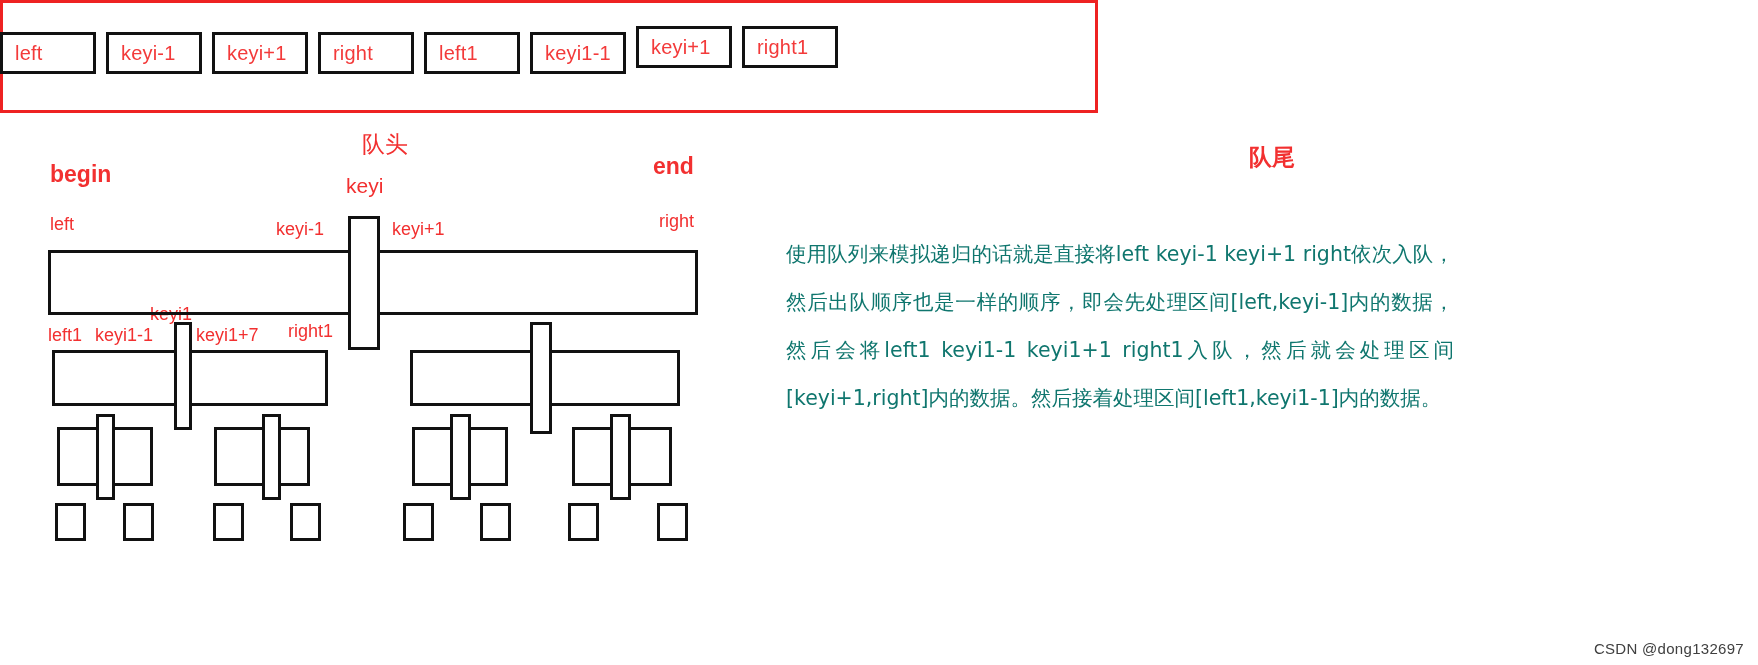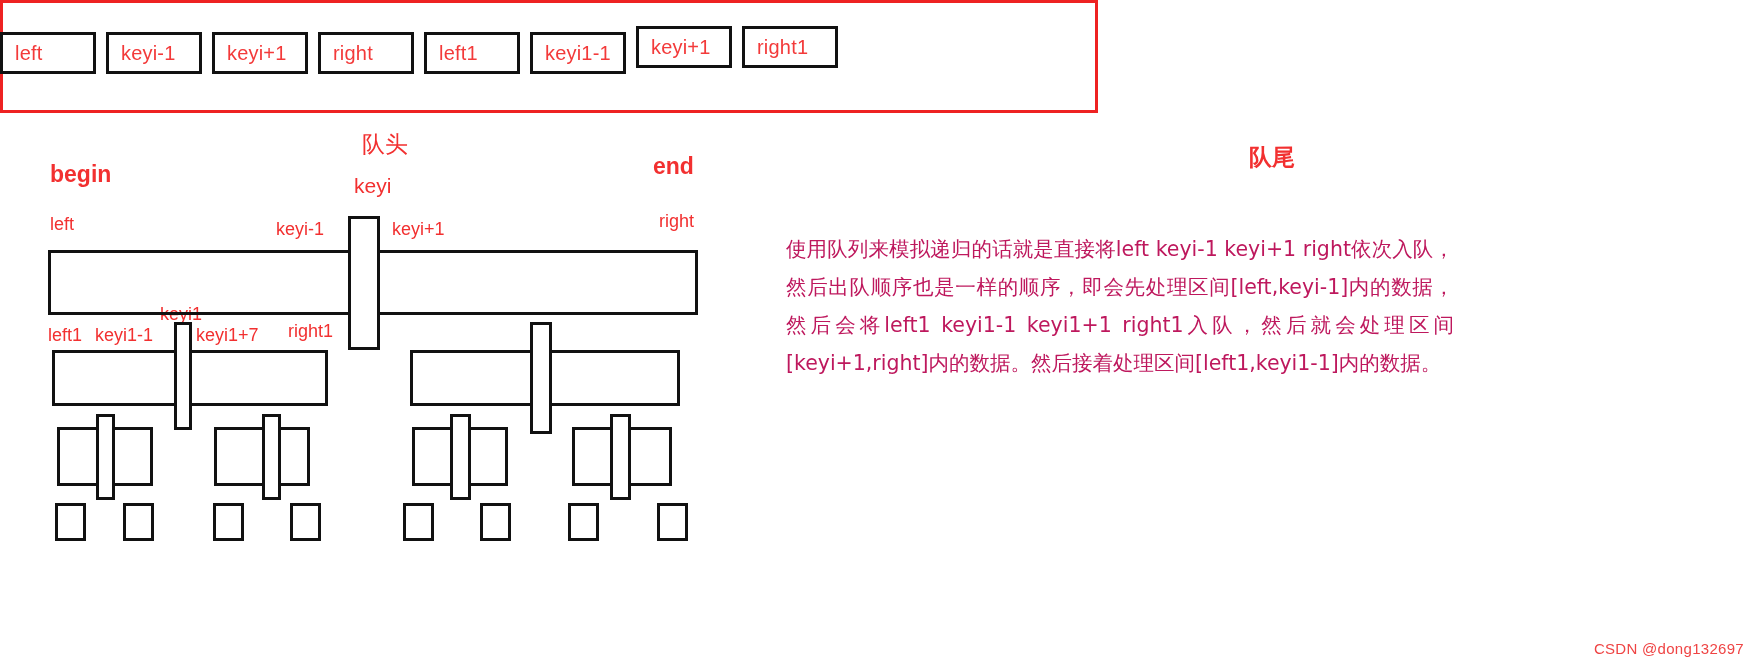--- a/index.html
+++ b/index.html
@@ -45,54 +45,54 @@
   }
 
   
   .red-label {
     position: absolute;
     color: #f23030;
     white-space: nowrap;
     line-height: 1;
   }
   .lbl-big   { font-size: 23px; }
-  .lbl-mid   { font-size: 21px; margin-left: 8px; }
+  .lbl-mid   { font-size: 21px; }
   .lbl-small { font-size: 18px; }
 
   
   .blk {
     position: absolute;
     border: 3px solid #111111;
     box-sizing: border-box;
     background: transparent;
   }
   
   .pivot { z-index: 6; background: #ffffff; }
   .bar   { z-index: 3; }
   .leaf  { z-index: 4; }
 
   
   #explanation {
     position: absolute;
     left: 786px;
     top: 230px;
     width: 668px;
-    color: #be185d;
+    color: #0f766e;
     font-size: 20.5px;
-    line-height: 38px;
+    line-height: 48px;
     text-align: justify;
     font-family: "DejaVu Sans", "Liberation Sans", sans-serif;
   }
 
   
   #watermark {
     position: absolute;
     right: 14px;
     bottom: 8px;
-    color: #ef4444;
+    color: #404040;
     font-size: 15px;
     letter-spacing: 0.3px;
     white-space: nowrap;
   }
 </style>
 </head>
 <body>
 
 <div id="queue-container">
   <div class="queue-cell" style="left: 0px; top: 32px; width: 96px; height: 42px;">left</div>
@@ -111,21 +111,21 @@
 <div class="red-label lbl-big" style="left:653px; top:155px;font-weight:bold;">end</div>
 <div class="red-label lbl-mid" style="left:346px; top:175px;">keyi</div>
 
 <div class="red-label lbl-small" style="left:50px; top:215px;">left</div>
 <div class="red-label lbl-small" style="left:276px; top:220px;">keyi-1</div>
 <div class="red-label lbl-small" style="left:392px; top:220px;">keyi+1</div>
 <div class="red-label lbl-small" style="left:659px; top:212px;">right</div>
 
 <div class="red-label lbl-small" style="left:48px; top:326px;">left1</div>
 <div class="red-label lbl-small" style="left:95px; top:326px;">keyi1-1</div>
-<div class="red-label lbl-small" style="left:160px; top:305px;text-align:right;">keyi1</div>
+<div class="red-label lbl-small" style="left:150px; top:305px;text-align:right;">keyi1</div>
 <div class="red-label lbl-small" style="left:196px; top:326px;">keyi1+7</div>
 <div class="red-label lbl-small" style="left:288px; top:322px;">right1</div>
 
 <div class="blk bar" id="l1-bar" style="left: 48px; top: 250px; width: 650px; height: 65px;"></div>
 <div class="blk pivot" id="l1-pivot" style="left: 348px; top: 216px; width: 32px; height: 134px;"></div>
 
 <div class="blk bar" id="l2-bar-0" style="left: 52px; top: 350px; width: 276px; height: 56px;"></div>
 <div class="blk bar" id="l2-bar-1" style="left: 410px; top: 350px; width: 270px; height: 56px;"></div>
 <div class="blk pivot" id="l2-pivot-0" style="left: 174px; top: 322px; width: 18px; height: 108px;"></div>
 <div class="blk pivot" id="l2-pivot-1" style="left: 530px; top: 322px; width: 22px; height: 112px;"></div>

